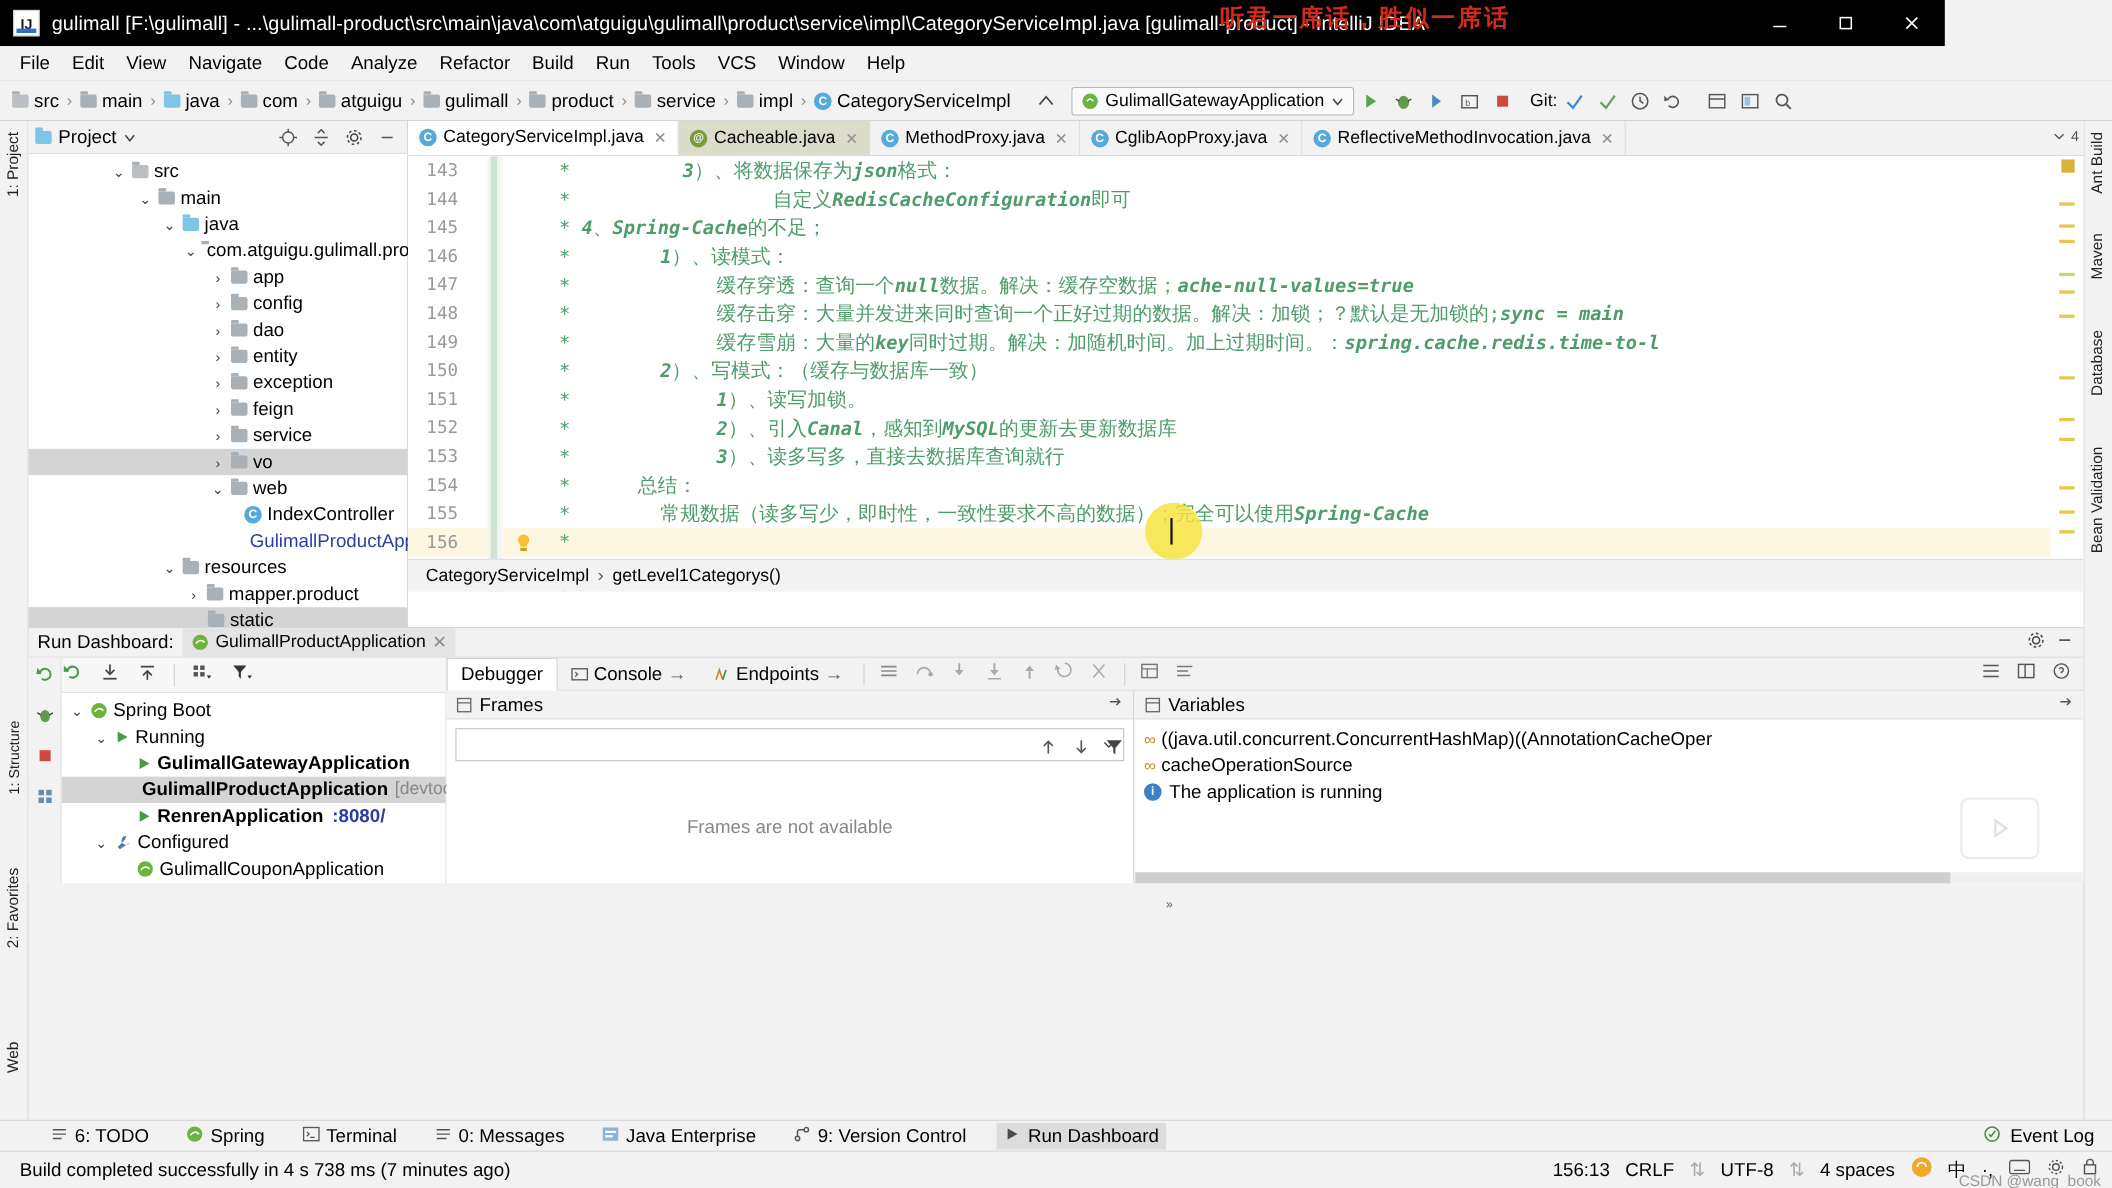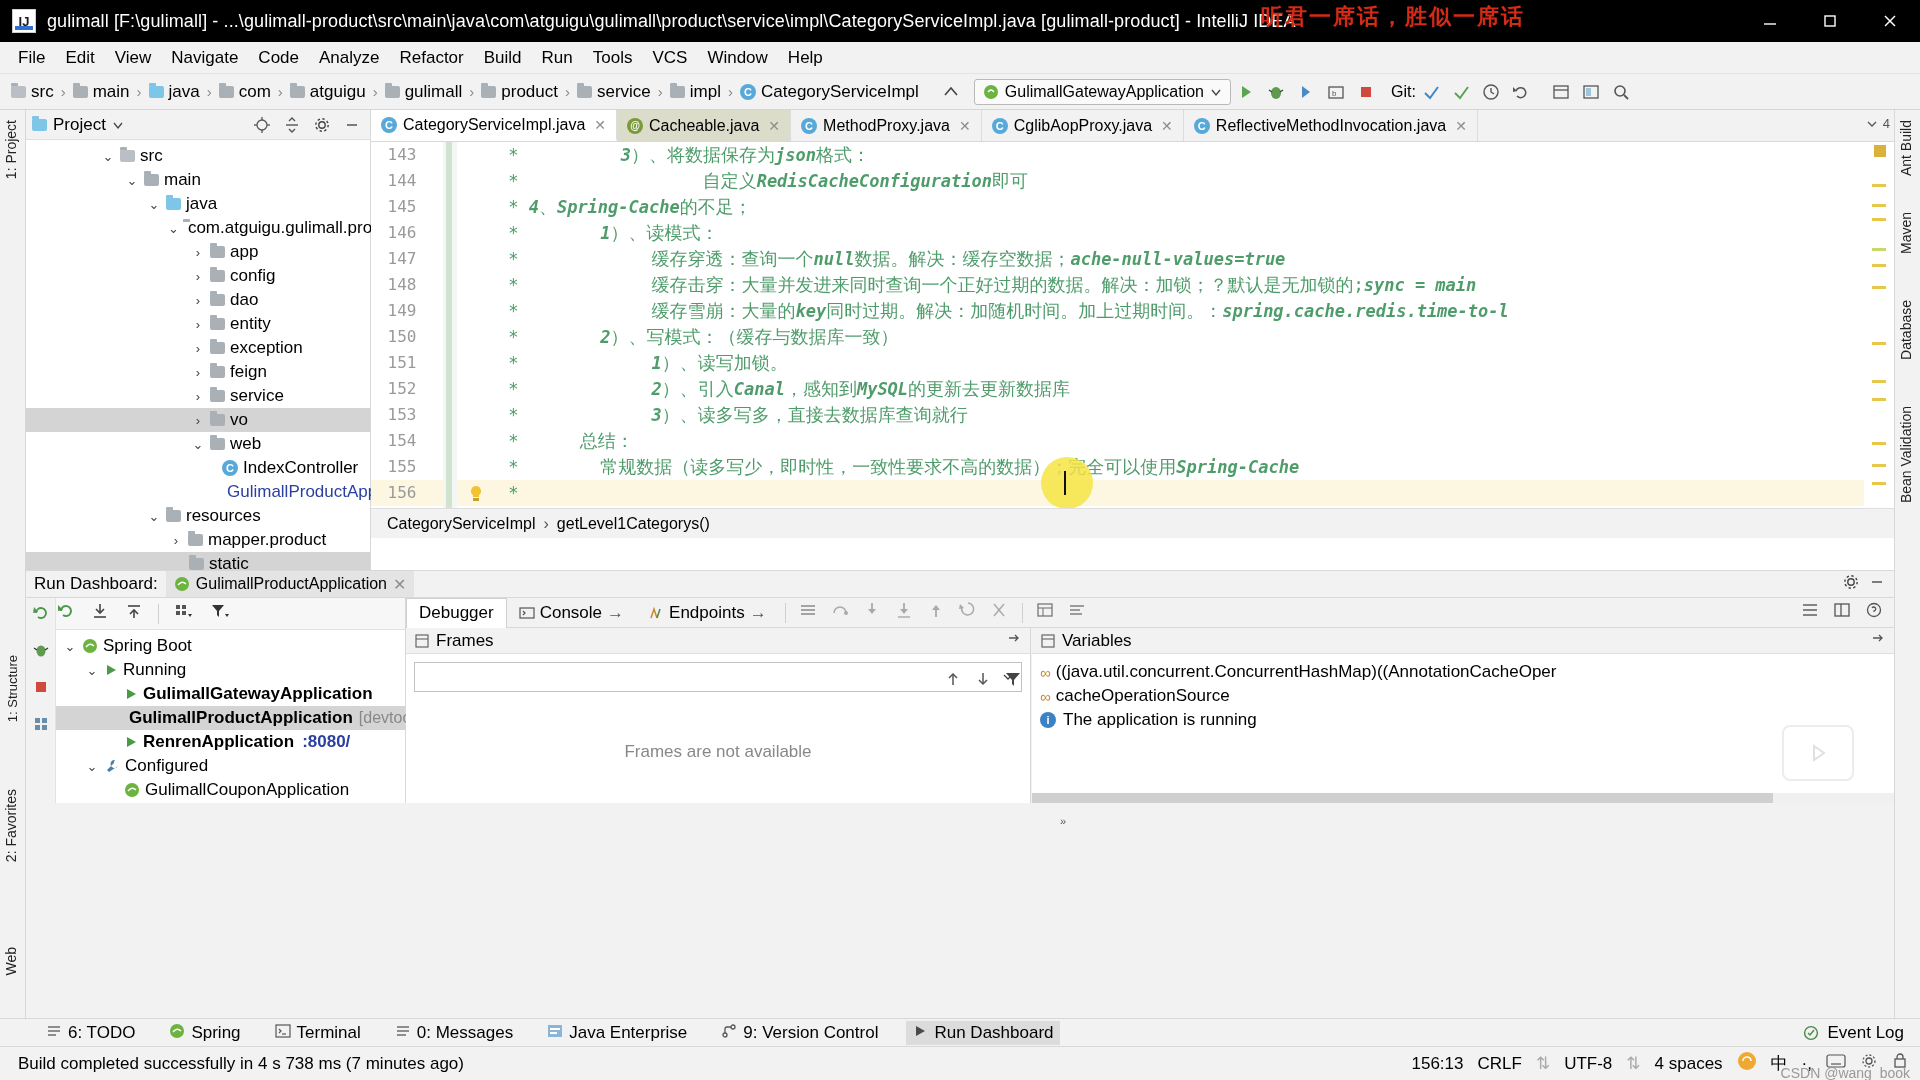--- a/index.html
+++ b/index.html
@@ -7,21 +7,21 @@
   body {
     font-family: "Liberation Sans", sans-serif;
     font-size: 17px;
     color:#000;
     background:#f2f2f2;
   }
   #app { position:relative; width:1920px; height:1080px; }
 
   
   .titlebar {
-    position:absolute; left:0; top:0; width:1920px; height:42px;
+    position:absolute; left:0; top:0; width:1768px; height:42px;
     background:#000; color:#fff;
     display:flex; align-items:center;
   }
   .tb-ij-icon {
     width:24px; height:24px; margin-left:12px; margin-right:11px;
     background:#fff; color:#1a1a1a;
     border:1px solid #cfcfcf;
     font-size:13px; font-weight:bold;
     display:flex; align-items:center; justify-content:center;
     position:relative;
@@ -224,21 +224,21 @@
              display:inline-flex;align-items:center;justify-content:center;font-weight:bold;}
 
   
   .bottombar {
     position:absolute; left:0; bottom:34px; width:1920px; height:28px;
     background:#f2f2f2; border-top:1px solid #d8d8d8;
     display:flex; align-items:center; padding-left:40px; gap:22px;
   }
   .bt { display:flex; align-items:flex-start; gap:6px; font-size:17px; padding:2px 6px;}
   .bt.active { background:#dcdcdc; }
-  .bottom-right { margin-left:auto; display:flex; align-items:center; gap:8px; padding-right:16px; font-size:17px;}
+  .bottom-right { margin-left:auto; display:flex; gap:8px; padding-right:16px; font-size:17px;}
 
   
   .statusbar {
     position:absolute; left:0; bottom:0; width:1920px; height:34px;
     background:#f2f2f2; border-top:1px solid #d8d8d8;
     display:flex; align-items:center; padding-left:18px; font-size:17px; gap:8px;
   }
   .sb-right { margin-left:auto; display:flex; align-items:center; gap:14px; padding-right:12px; }
   .sb-sep { color:#aaa; }
   .csdn { position:absolute; right:10px; bottom:-1px; font-size:14px; color:#999;}

